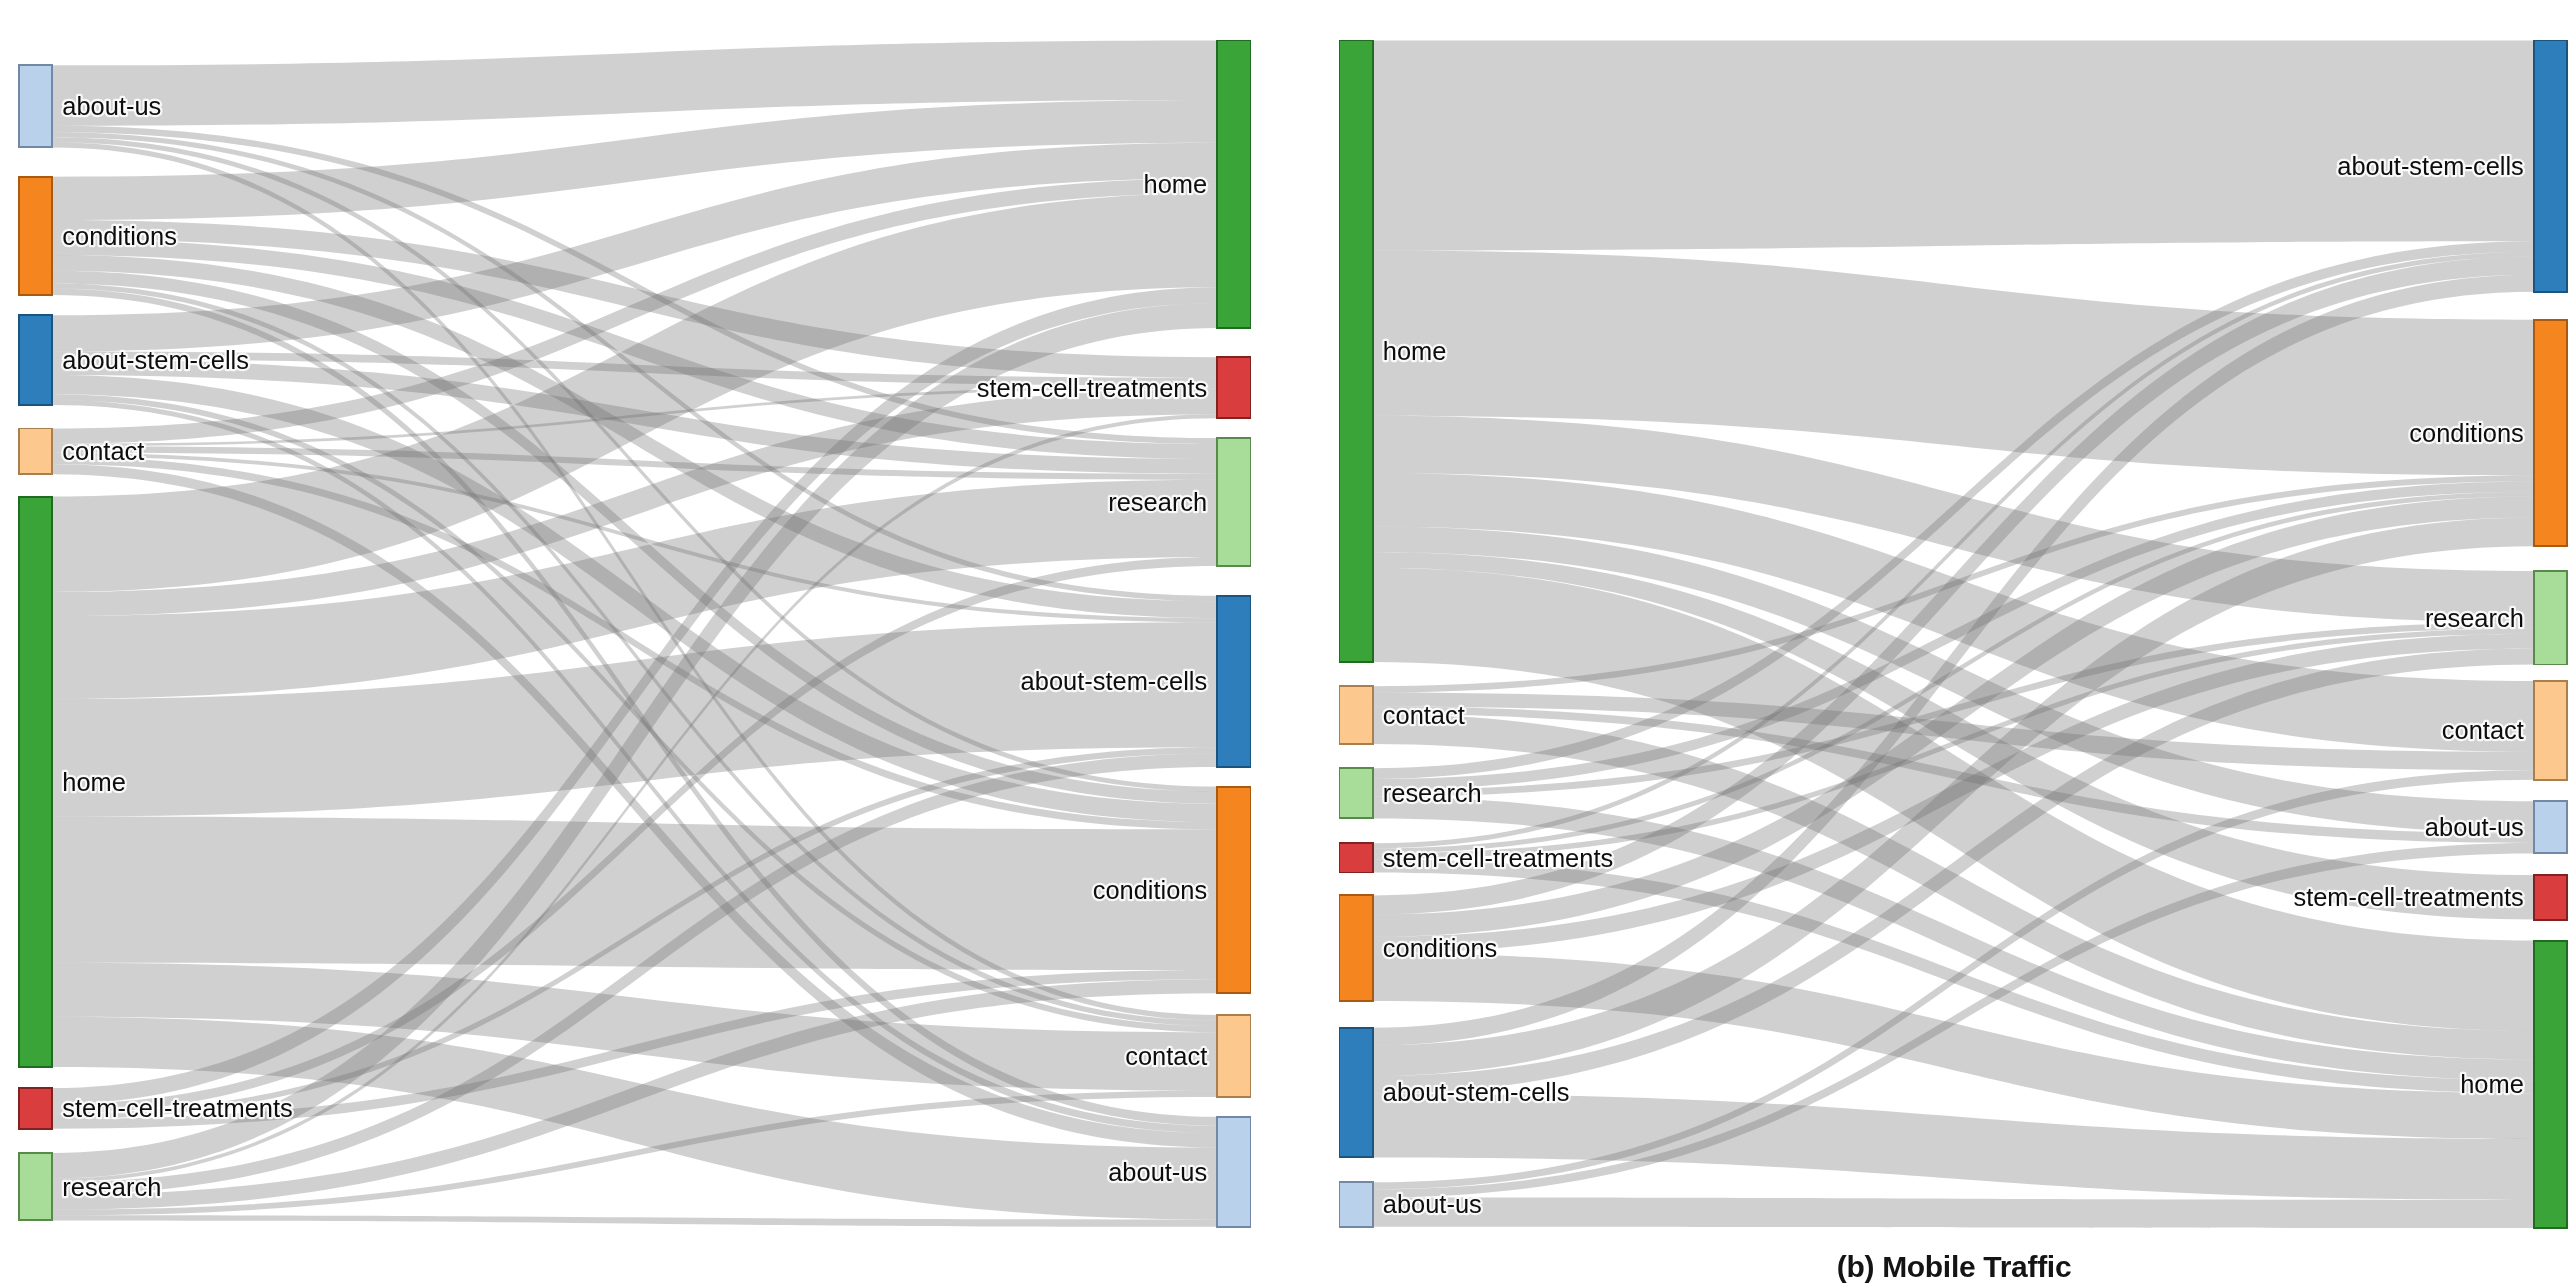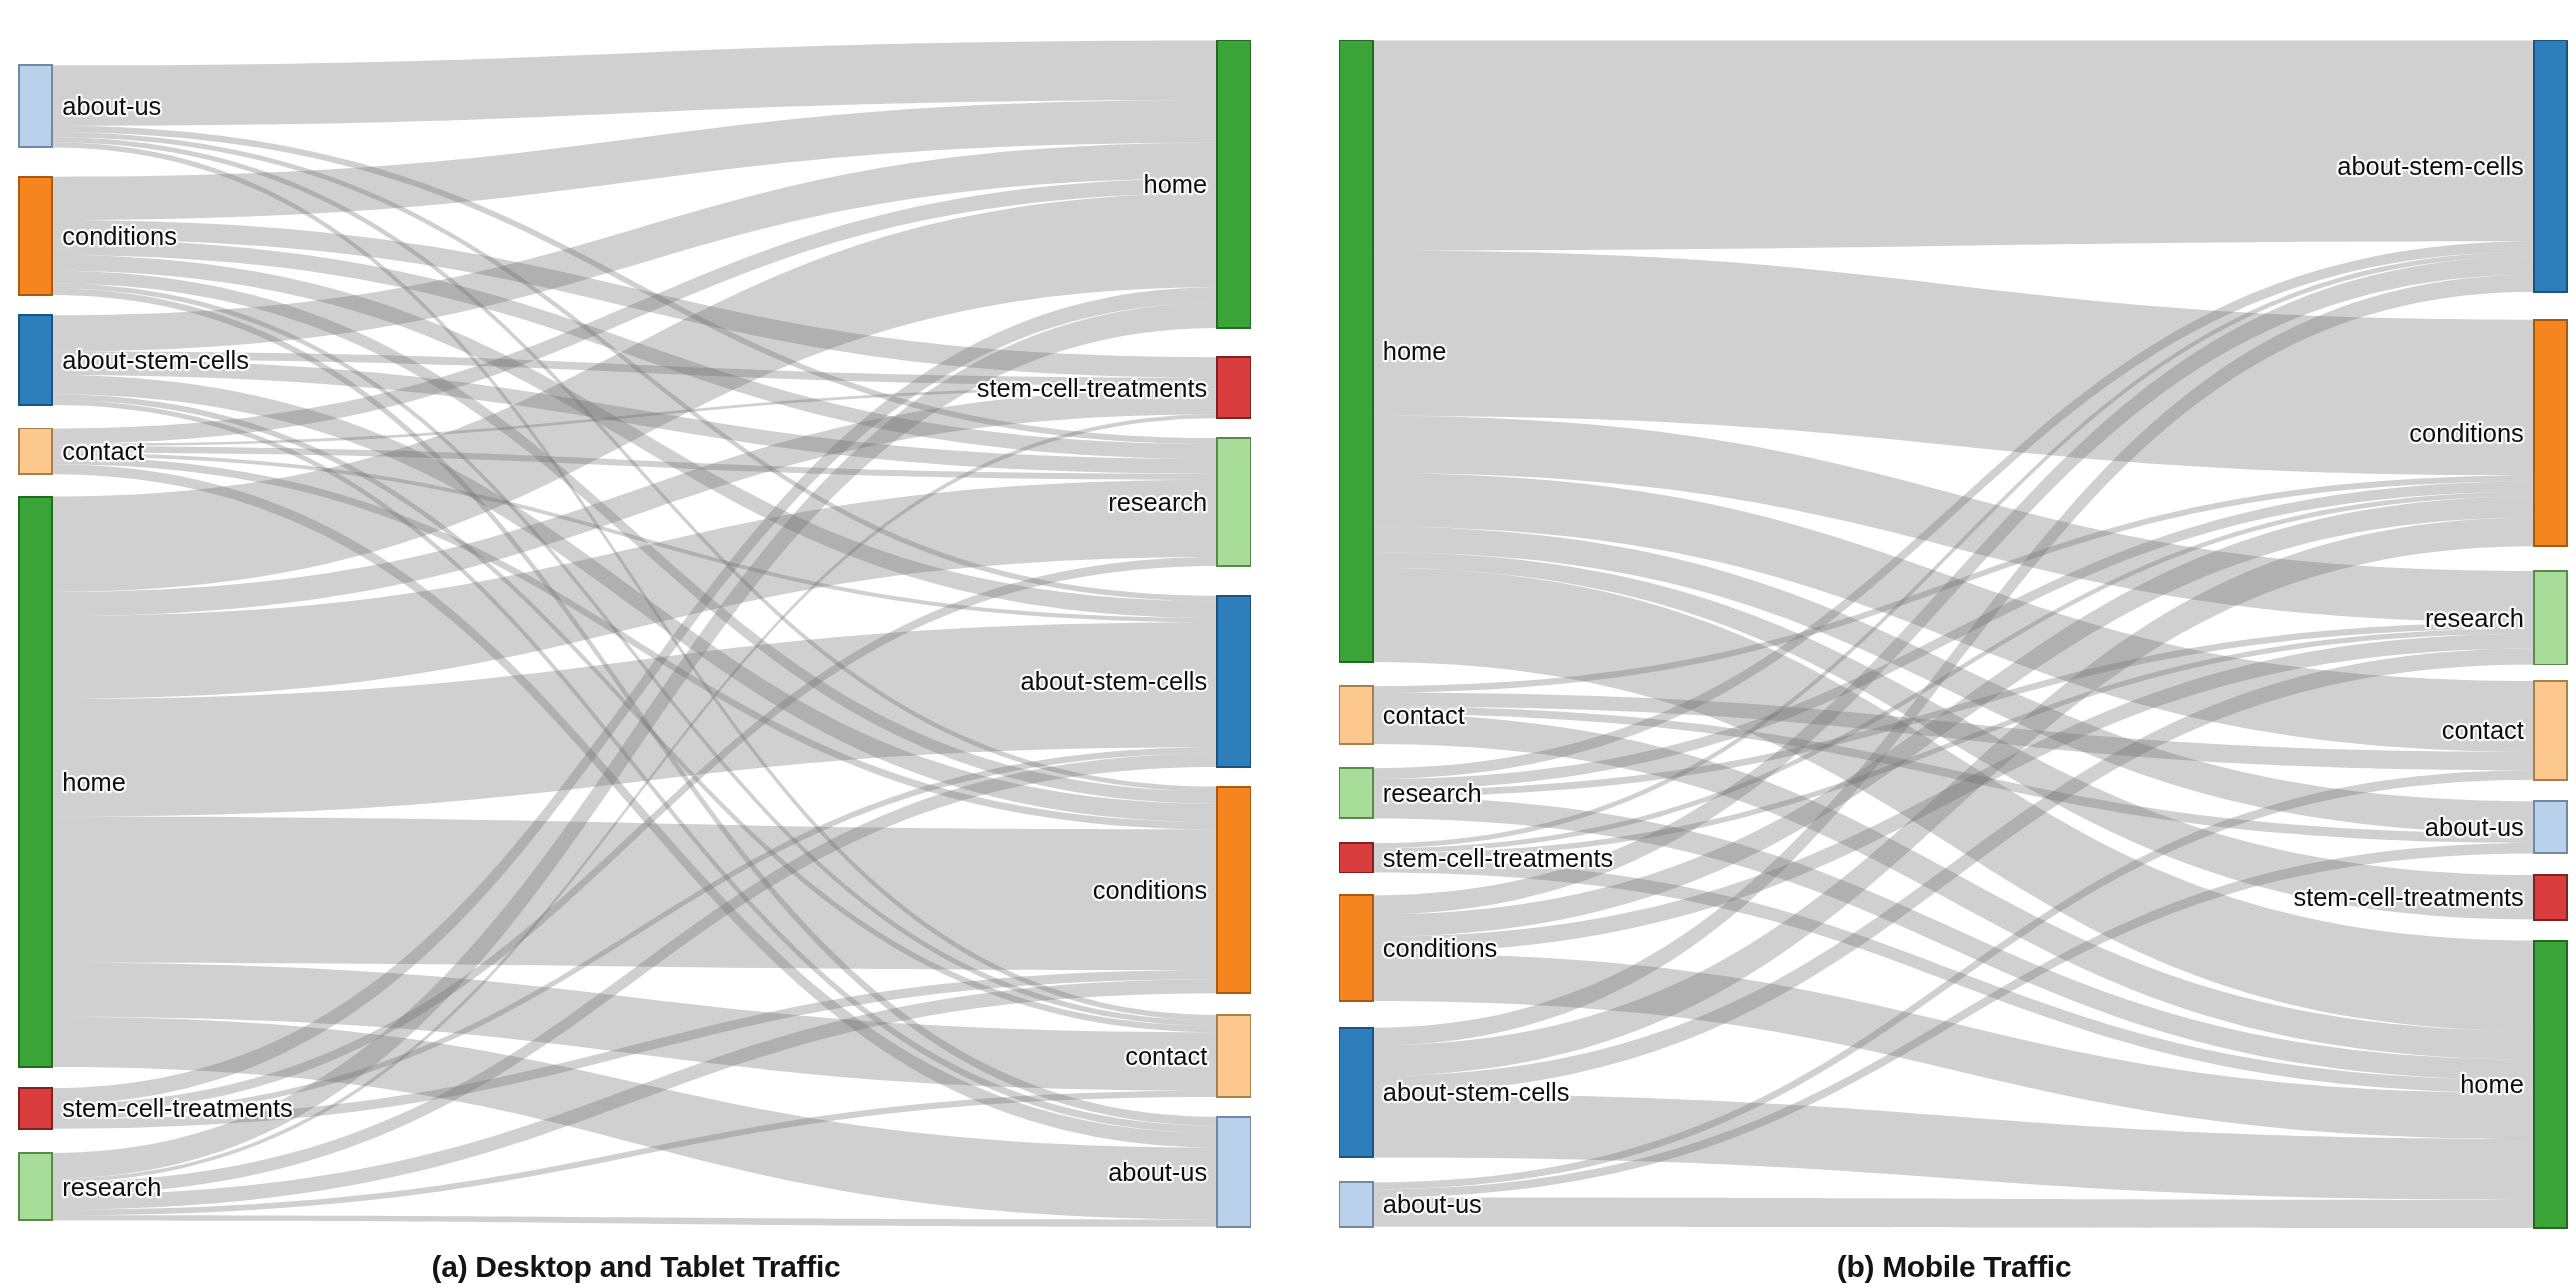--- a/index.html
+++ b/index.html
@@ -191,16 +191,15 @@
           <text class="sankey-label" x="3968" y="237.5" text-anchor="end">about-stem-cells</text>
           <text class="sankey-label" x="3968" y="657" text-anchor="end">conditions</text>
           <text class="sankey-label" x="3968" y="947.5" text-anchor="end">research</text>
           <text class="sankey-label" x="3968" y="1124.5" text-anchor="end">contact</text>
           <text class="sankey-label" x="3968" y="1277" text-anchor="end">about-us</text>
           <text class="sankey-label" x="3968" y="1387" text-anchor="end">stem-cell-treatments</text>
           <text class="sankey-label" x="3968" y="1681" text-anchor="end">home</text>
         </g>
       </g>
     </svg>
-  <div class="caption caption-a">(a) Desktop and Tablet Traffic</div>
   <div class="caption caption-b">(b) Mobile Traffic</div>
 </div>
 
 
 </body></html>

